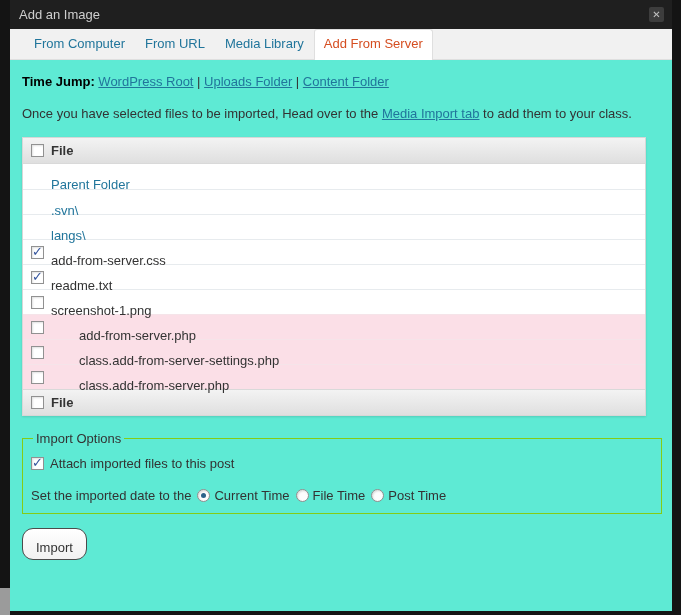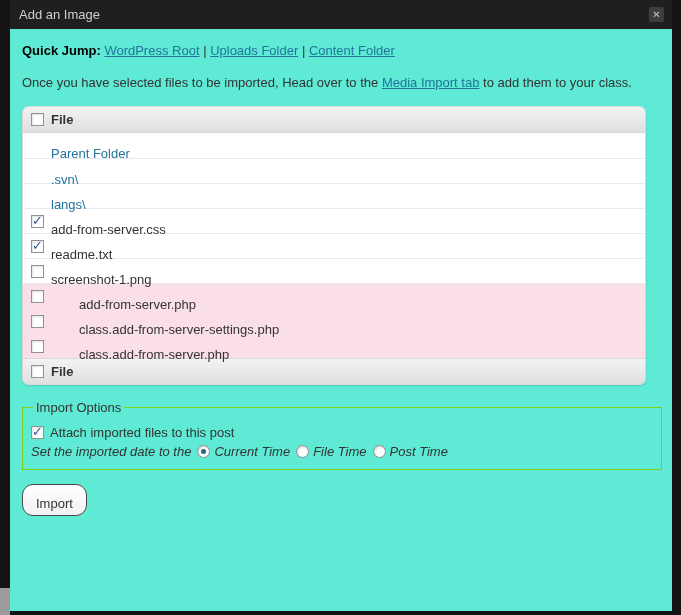--- a/index.html
+++ b/index.html
@@ -39,21 +39,21 @@
   }
   
   .content { padding:14px 10px 0 12px; }
   .line { margin-bottom:11px; }
   .blabel { font-weight:bold; color:#000; }
   a.ulink { color:#21759b; text-decoration:underline; cursor:pointer; }
   .sep { color:#333; }
   .instructions { line-height:19px; margin:15px 0 14px; max-width:650px; }
   
   .file-table {
-    width:624px; border:1px solid #d7d7d7; border-radius:6px; overflow:hidden;
+    width:624px; border:1px solid #d7d7d7; border-radius:0; overflow:hidden;
     box-shadow:0 1px 2px rgba(0,0,0,0.12); margin-bottom:15px;
   }
   .thead, .tfoot {
     height:26px; display:flex; align-items:center;
     background:linear-gradient(to bottom,#f3f3f3,#dfdfdf);
   }
   .thead { border-bottom:1px solid #d9d9d9; }
   .tfoot { border-top:1px solid #d9d9d9; }
   .thead .hlabel, .tfoot .hlabel { font-weight:bold; color:#333; }
   .trow { height:25px; display:flex; align-items:center; background:#fff; border-top:1px solid #e7ebee; }
@@ -82,47 +82,53 @@
     content:""; position:absolute; left:3px; top:3px; width:5px; height:5px;
     border-radius:50%; background:#2b628a;
   }
   
   fieldset.import-options {
     border:1px solid #84cc16; padding:4px 8px 10px; margin-bottom:14px;
   }
   fieldset.import-options legend { padding:0 3px; color:#333; margin-left:2px; }
   .opt-line { margin-top:6px; display:flex; align-items:center; }
   .opt-line .checkbox { margin-right:6px; }
-  .radio-line { margin-top:4px;font-style:italic; }
+  .radio-line { margin-top:17px; }
   .radio-opt { margin-left:6px; white-space:nowrap; }
   
   .import-btn {
     display:inline-block; padding:11px 13px 4px; border:1px solid #4b4b4b;
     border-radius:11px; background:linear-gradient(to bottom,#ffffff,#f1f1f1);
     color:#333; font-size:13px; cursor:pointer; font-family:inherit;
   }
 </style>
 </head>
 <body>
 
 <div class="behind-patch"></div>
 
 <div class="dialog">
 
   <div class="titlebar">
     <span class="title">Add an Image</span>
     <span class="close-btn">✕</span>
   </div>
 
+  <div class="tabbar">
+      <a class="tab">From Computer</a>
+      <a class="tab">From URL</a>
+      <a class="tab">Media Library</a>
+      <a class="tab active">Add From Server</a>
+    </div>
 
   <div class="content">
 
 
     <div class="line">
-      <span class="blabel">Quick Jump:</span>
+      <span class="blabel">Time Jump:</span>
       <span><a class="ulink">WordPress Root</a><span class="sep"> | </span><a class="ulink">Uploads Folder</a><span class="sep"> | </span><a class="ulink">Content Folder</a></span>
     </div>
 
     <div class="instructions"><span>Once you have selected files to be imported, Head over to the </span><a class="ulink">Media Import tab</a><span> to add them to your class.</span></div>
 
     <div class="file-table">
       <div class="thead">
         <span class="cbcell">
           <span class="checkbox"></span>
         </span>

